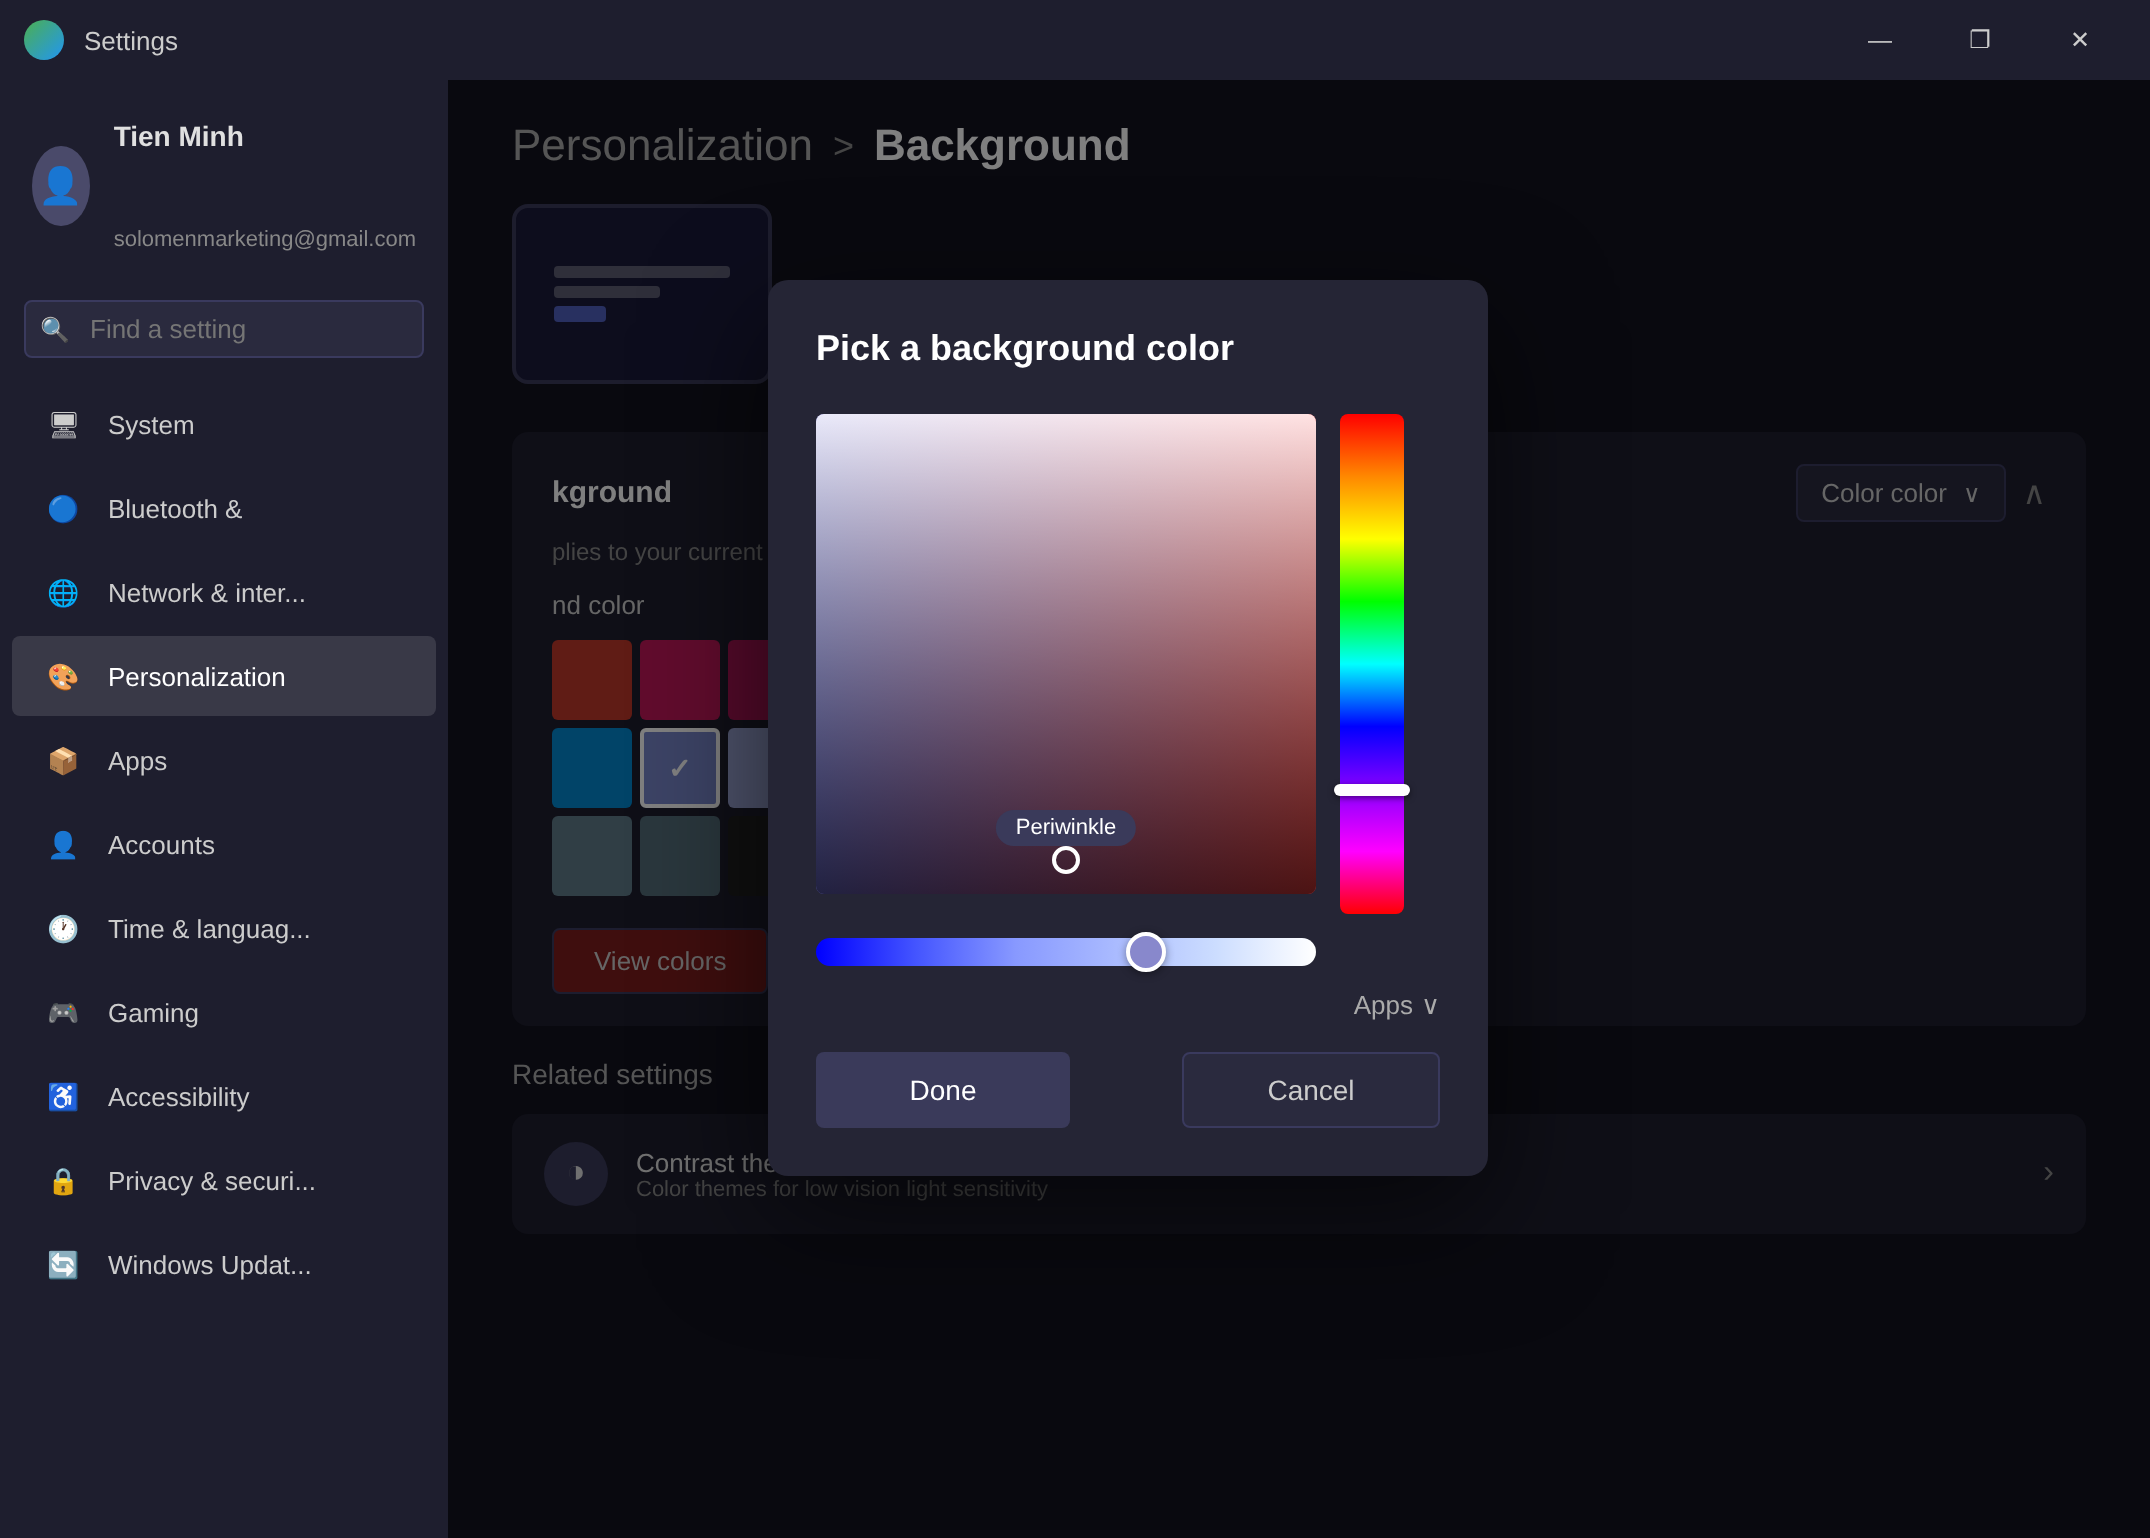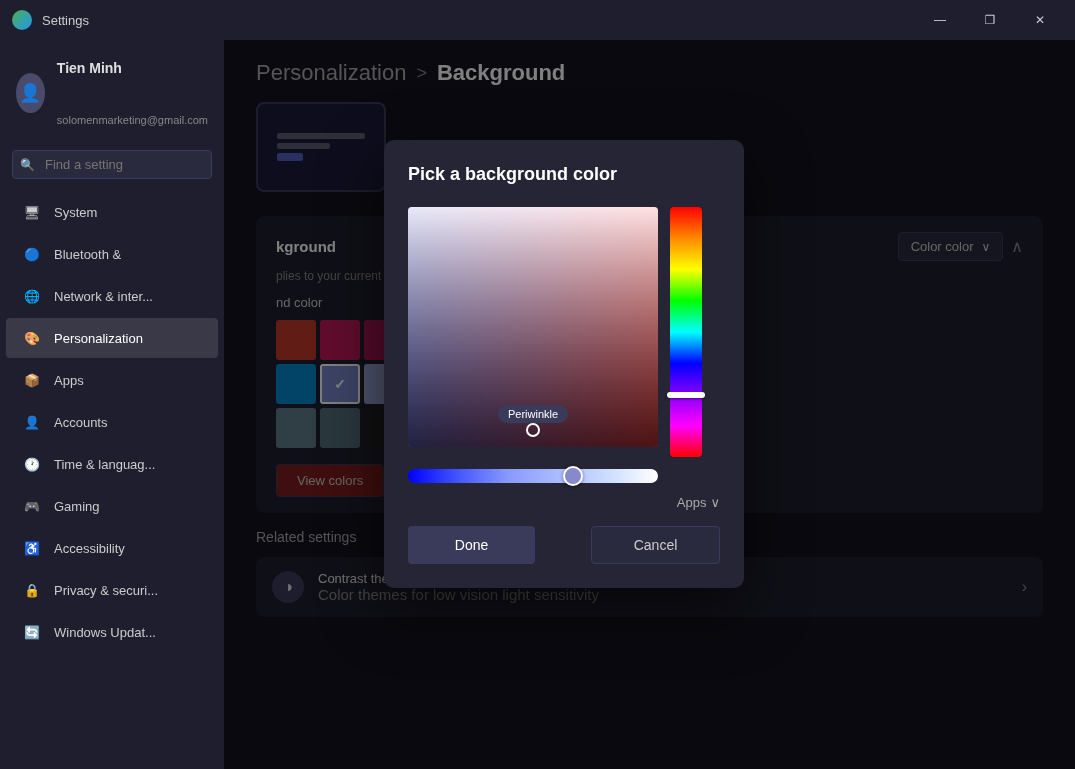--- a/index.html
+++ b/index.html
@@ -314,21 +314,21 @@
       height: 32px;
       border-radius: 50%;
       background: #3a3a5a;
       display: flex;
       align-items: center;
       justify-content: center;
       font-size: 16px;
     }
     .related-item-text { display: flex; flex-direction: column; }
     .related-item-title { font-size: 13px; color: #e0e0e0; }
-    .related-item-sub { font-size: 15px; color: #888; }
+    .related-item-sub { font-size: 11px; color: #888; }
 
     
     .dialog-overlay {
       position: absolute;
       top: 0; left: 0; right: 0; bottom: 0;
       background: rgba(0,0,0,0.5);
       z-index: 100;
       display: flex;
       align-items: center;
       justify-content: center;

